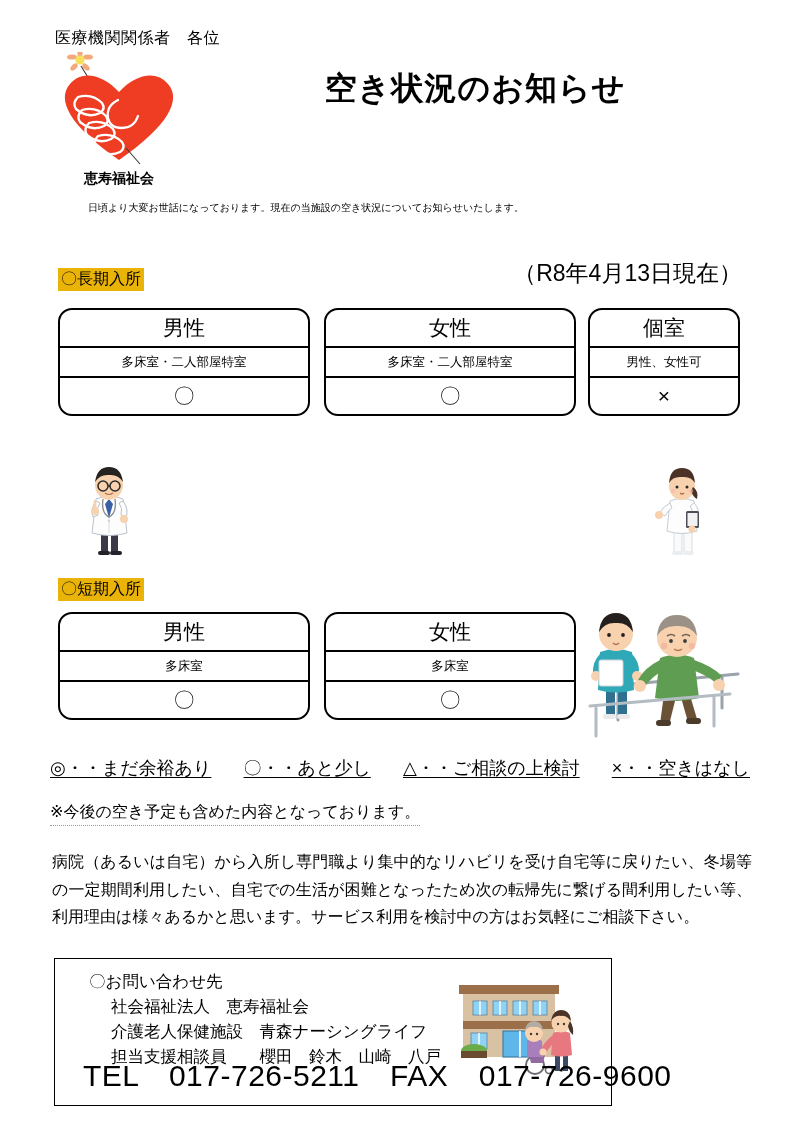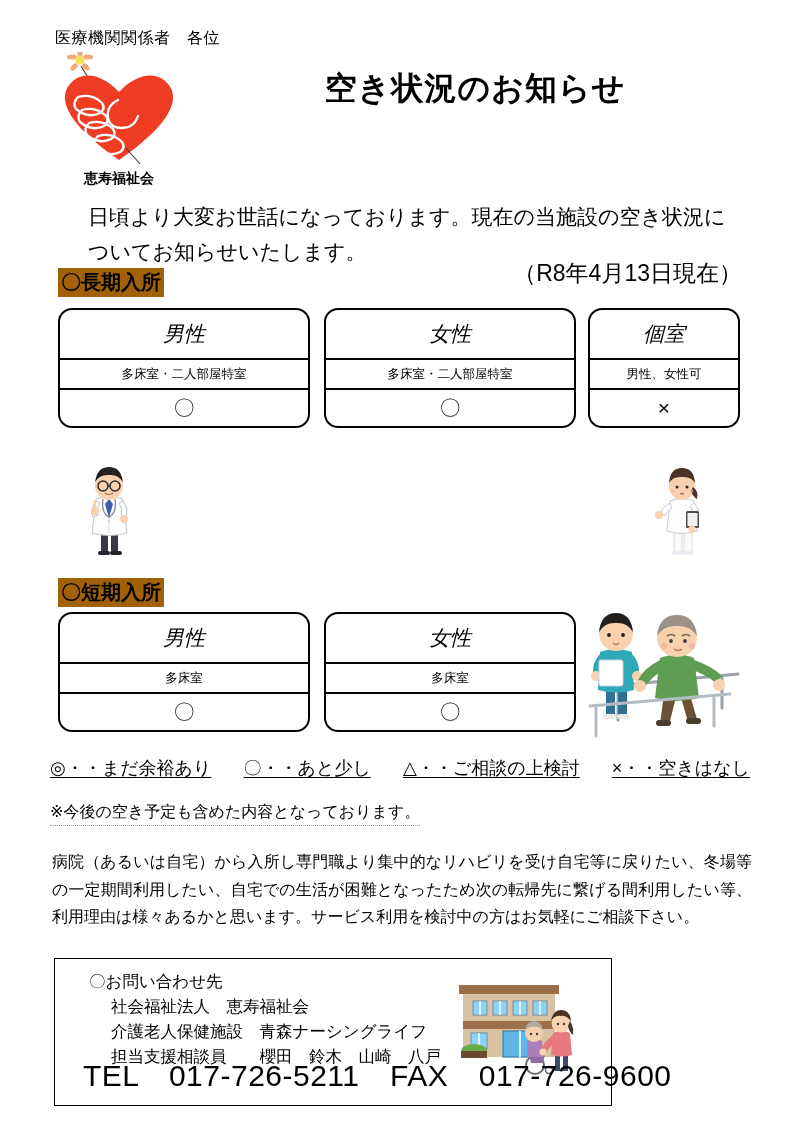--- a/index.html
+++ b/index.html
@@ -36,47 +36,47 @@
     font-size: 32px; font-weight: bold; letter-spacing: -0.5px;
     line-height: 1.25; white-space: nowrap;
   }
   .title-sub {
     font-size: 32px; font-weight: bold; letter-spacing: 1px;
     line-height: 1.3; margin-top: 6px;
   }
 
   .intro {
     position: absolute; left: 88px; top: 200px; width: 650px;
-    font-size: 21px; line-height: 1.65;
+    font-size: 10px; line-height: 1.65;
   }
 
   
   .sec-head {
-    position: absolute; font-size: 20px; font-weight: bold;
-    background: #a16207; padding: 1px 3px; letter-spacing: 0px;
+    position: absolute; font-size: 16px; font-weight: normal;
+    background: #eab308; padding: 1px 3px; letter-spacing: 0px;
   }
   #sec-long { left: 58px; top: 268px; }
   #sec-short { left: 58px; top: 578px; }
 
   .date-note {
     position: absolute; right: 52px; top: 258px;
     font-size: 23px; letter-spacing: 0px; white-space: nowrap;
   }
 
   
   .card {
     position: absolute;
     border: 2.5px solid #000;
     border-radius: 14px;
     background: #fff;
     overflow: hidden;
   }
   .card .c-title {
-    height: 50px; display: flex; align-items: center; justify-content: center;
-    font-size: 21px; border-bottom: 2.5px solid #000; font-style: italic;
+    height: 38px; display: flex; align-items: center; justify-content: center;
+    font-size: 21px; border-bottom: 2.5px solid #000;
   }
   .card .c-sub {
     height: 30px; display: flex; align-items: center; justify-content: center;
     font-size: 12.5px; border-bottom: 2.5px solid #000;
   }
   .card .c-mark {
     height: 36px; display: flex; align-items: center; justify-content: center;
     font-size: 21px;
   }
 

